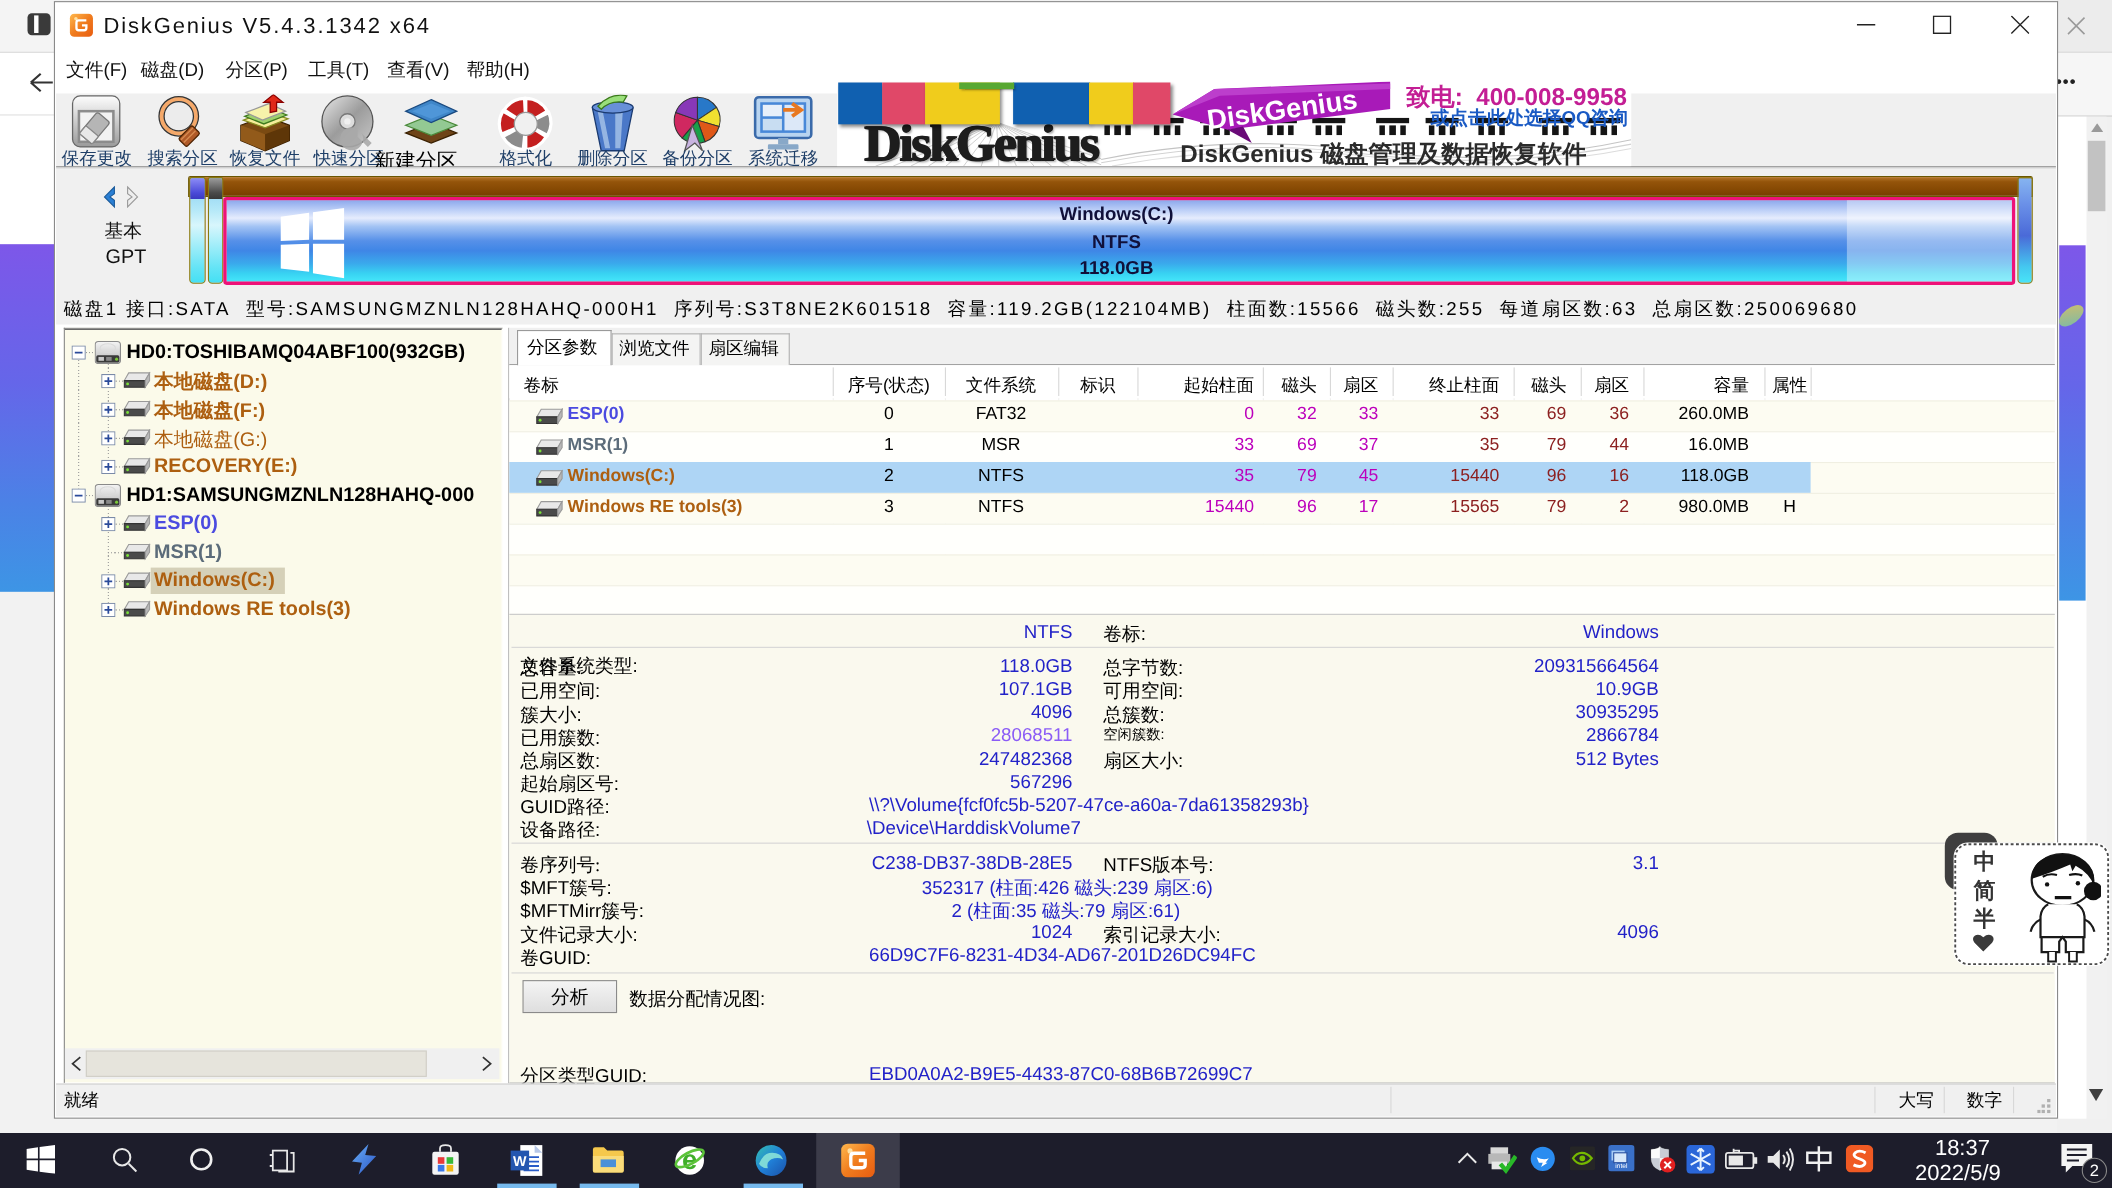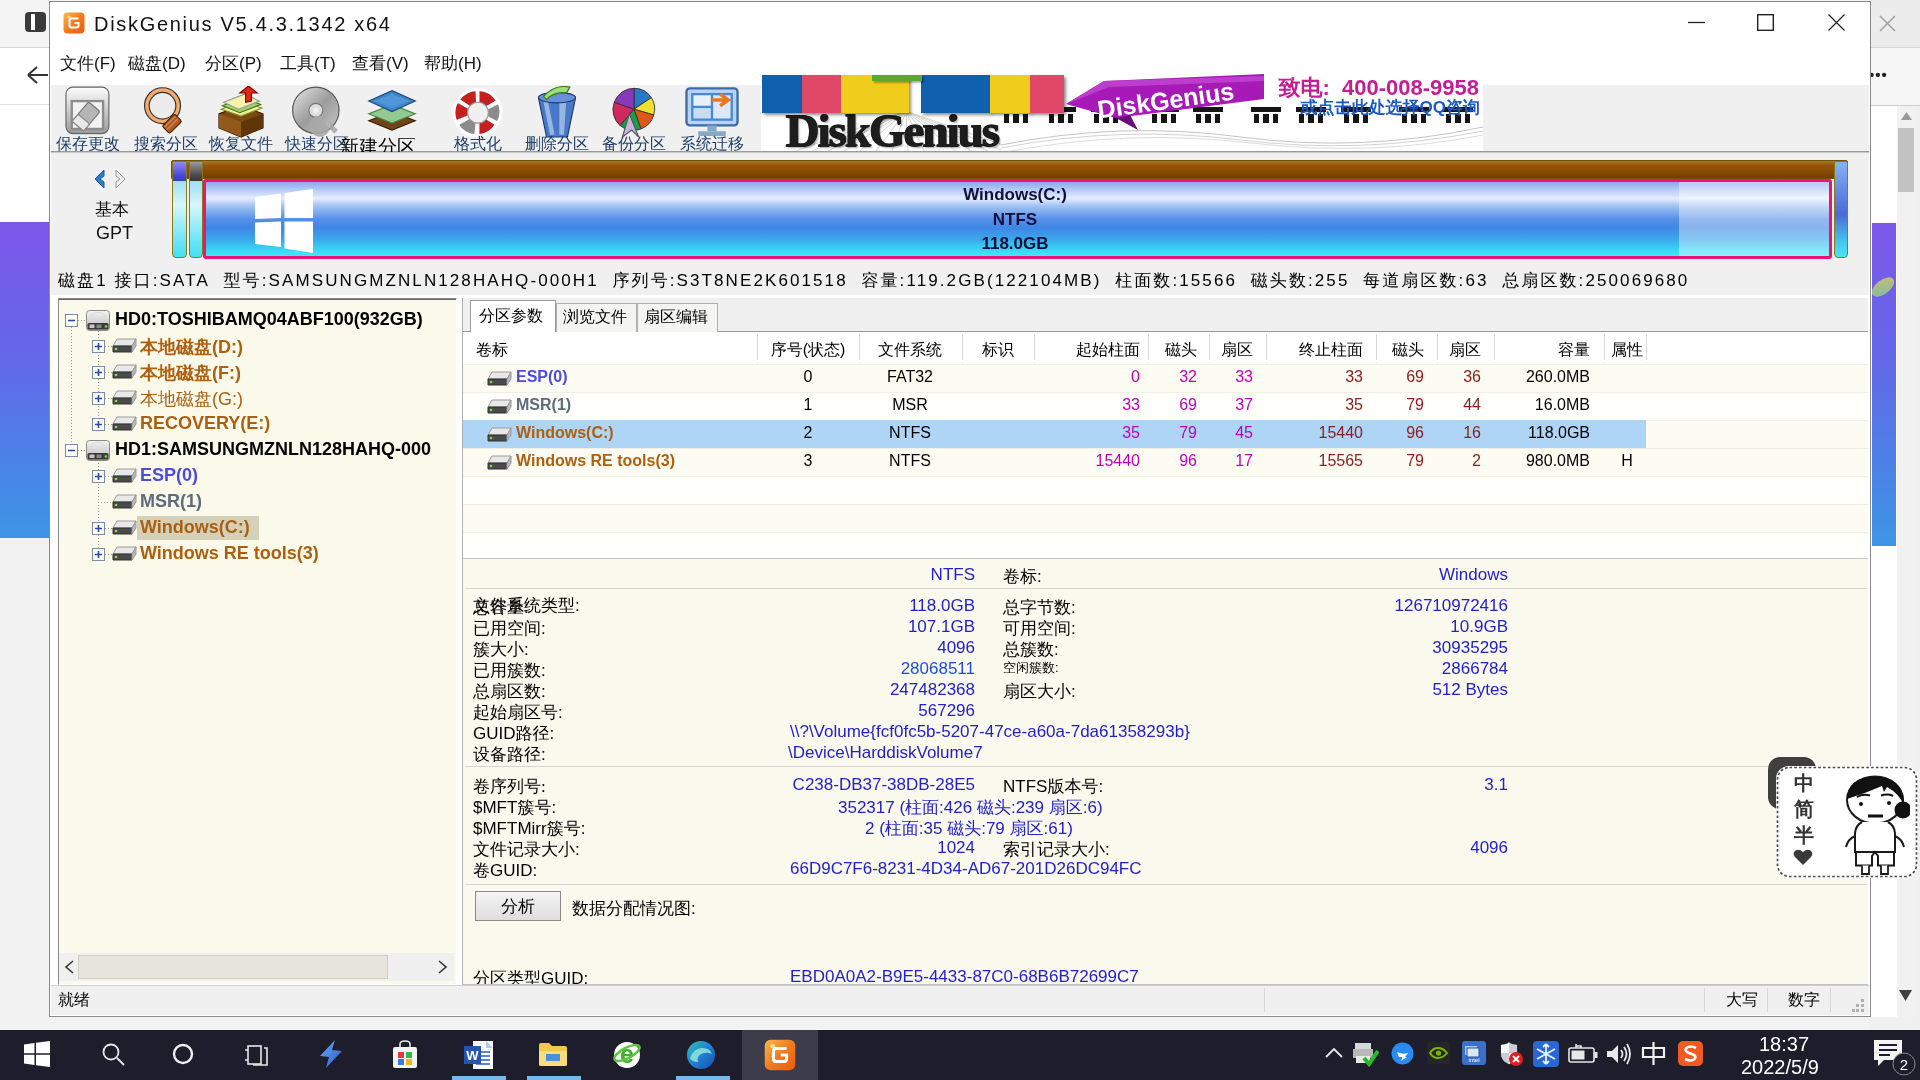--- a/index.html
+++ b/index.html
@@ -255,20 +255,21 @@
     <div class="a" style="left:269px;top:2px;width:34px;height:38px;background:#e04868;box-shadow:2px 2px 3px rgba(0,0,0,.45);font-size:31px;font-weight:bold;color:#1a1a1a;text-align:center;line-height:40px;overflow:hidden"></div>
     <div class="a" style="left:111px;top:2px;width:50px;height:6px;background:#58a832;box-shadow:2px 2px 2px rgba(0,0,0,.3)"></div>
     <svg class="a" style="left:303px;top:1px" width="200" height="62" viewBox="0 0 200 62">
       <path d="M2 30 L40 7 L200 0 L200 25 L52 44 Z" fill="#a81ab8"></path>
       <path d="M52 44 L74 56 L66 41 Z" fill="#6a0a78"></path>
       <path d="M2 30 L40 7 L200 2 L200 7 L45 13 Z" fill="#bc3ecc"></path>
     </svg>
     <div class="a tx" style="left:336px;top:13px;font-size:25px;font-weight:bold;color:#fff;transform:rotate(-8deg)">DiskGenius</div>
     <div class="a tx" style="left:718px;top:0px;transform:translateX(-100%);font-size:22px;font-weight:bold;color:#c31e94">致电:&nbsp; 400-008-9958</div>
     <div class="a tx" style="left:719px;top:23px;transform:translateX(-100%);font-size:17px;font-weight:bold;color:#1a5ac4">或点击此处选择QQ咨询</div>
+    <div class="a tx" style="left:312px;top:52px;font-size:22px;font-weight:bold;color:#2b2b2b">DiskGenius 磁盘管理及数据恢复软件</div>
   </div>
 <div class="a" style="left:51px;top:152px;width:1818px;height:143px;background:#f0f0f0"></div>
 <div class="a" style="left:51px;top:152px;width:1818px;height:1px;background:#c8c8c8"></div>
 <svg class="a" style="left:92px;top:168px" width="40" height="22">
     <path d="M12 2 L3 11 L12 20 L12 14 L8 11 L12 8 Z" fill="#2a7fd4" stroke="#1a5a9a"></path>
     <path d="M24 2 L33 11 L24 20 L24 14 L28 11 L24 8 Z" fill="#eee" stroke="#999"></path>
   </svg>
 <div class="a tx" style="left:95px;top:198px;font-size:17px;color:#111;">基本</div>
 <div class="a tx" style="left:96px;top:223px;font-size:18px;color:#111;">GPT</div>
 <div class="a" style="left:171px;top:160px;width:1677px;height:19px;background:linear-gradient(180deg,#b5762a 0%,#94540a 25%,#864903 65%,#763d00 100%);border:1px solid #6b5600;border-radius:2px 2px 0 0"></div>
@@ -555,31 +556,31 @@
 <div class="a tx" style="left:1627px;top:452px;font-size:16px;color:#000;transform:translateX(-50%)">H</div>
 <div class="a" style="left:463px;top:558px;width:1405px;height:427px;background:#faf9ee;border-top:1px solid #c8c8c8"></div>
 <div class="a tx" style="left:473px;top:565px;font-size:17px;color:#000;margin-top:29px;">文件系统类型:</div>
 <div class="a tx" style="left:975px;top:565px;font-size:17px;color:#2222c8;transform:translateX(-100%)">NTFS</div>
 <div class="a tx" style="left:1003px;top:565px;font-size:17px;color:#000;">卷标:</div>
 <div class="a tx" style="left:1508px;top:565px;font-size:17px;color:#2222c8;transform:translateX(-100%)">Windows</div>
 <div class="a" style="left:465px;top:588px;width:1402px;height:1px;background:#d5d5d5"></div>
 <div class="a tx" style="left:473px;top:596px;font-size:17px;color:#000;">总容量:</div>
 <div class="a tx" style="left:975px;top:596px;font-size:17px;color:#2222c8;transform:translateX(-100%)">118.0GB</div>
 <div class="a tx" style="left:1003px;top:596px;font-size:17px;color:#000;">总字节数:</div>
-<div class="a tx" style="left:1508px;top:596px;font-size:17px;color:#2222c8;transform:translateX(-100%)">126710972416</div>
+<div class="a tx" style="left:1508px;top:596px;font-size:17px;color:#2222c8;transform:translateX(-100%)">209315664564</div>
 <div class="a tx" style="left:473px;top:617px;font-size:17px;color:#000;">已用空间:</div>
 <div class="a tx" style="left:975px;top:617px;font-size:17px;color:#2222c8;transform:translateX(-100%)">107.1GB</div>
 <div class="a tx" style="left:1003px;top:617px;font-size:17px;color:#000;">可用空间:</div>
 <div class="a tx" style="left:1508px;top:617px;font-size:17px;color:#2222c8;transform:translateX(-100%)">10.9GB</div>
 <div class="a tx" style="left:473px;top:638px;font-size:17px;color:#000;">簇大小:</div>
 <div class="a tx" style="left:975px;top:638px;font-size:17px;color:#2222c8;transform:translateX(-100%)">4096</div>
 <div class="a tx" style="left:1003px;top:638px;font-size:17px;color:#000;">总簇数:</div>
 <div class="a tx" style="left:1508px;top:638px;font-size:17px;color:#2222c8;transform:translateX(-100%)">30935295</div>
 <div class="a tx" style="left:473px;top:659px;font-size:17px;color:#000;">已用簇数:</div>
-<div class="a tx" style="left:975px;top:659px;font-size:17px;color:#1d4ed8;transform:translateX(-100%)">28068511</div>
+<div class="a tx" style="left:975px;top:659px;font-size:17px;color:#8b5cf6;transform:translateX(-100%)">28068511</div>
 <div class="a tx" style="left:1003px;top:659px;font-size:13px;color:#000;">空闲簇数:</div>
 <div class="a tx" style="left:1508px;top:659px;font-size:17px;color:#2222c8;transform:translateX(-100%)">2866784</div>
 <div class="a tx" style="left:473px;top:680px;font-size:17px;color:#000;">总扇区数:</div>
 <div class="a tx" style="left:975px;top:680px;font-size:17px;color:#2222c8;transform:translateX(-100%)">247482368</div>
 <div class="a tx" style="left:1003px;top:680px;font-size:17px;color:#000;">扇区大小:</div>
 <div class="a tx" style="left:1508px;top:680px;font-size:17px;color:#2222c8;transform:translateX(-100%)">512 Bytes</div>
 <div class="a tx" style="left:473px;top:701px;font-size:17px;color:#000;">起始扇区号:</div>
 <div class="a tx" style="left:975px;top:701px;font-size:17px;color:#2222c8;transform:translateX(-100%)">567296</div>
 <div class="a tx" style="left:473px;top:722px;font-size:17px;color:#000;">GUID路径:</div>
 <div class="a tx" style="left:790px;top:722px;font-size:17px;color:#2222c8;">\\?\Volume{fcf0fc5b-5207-47ce-a60a-7da61358293b}</div>

